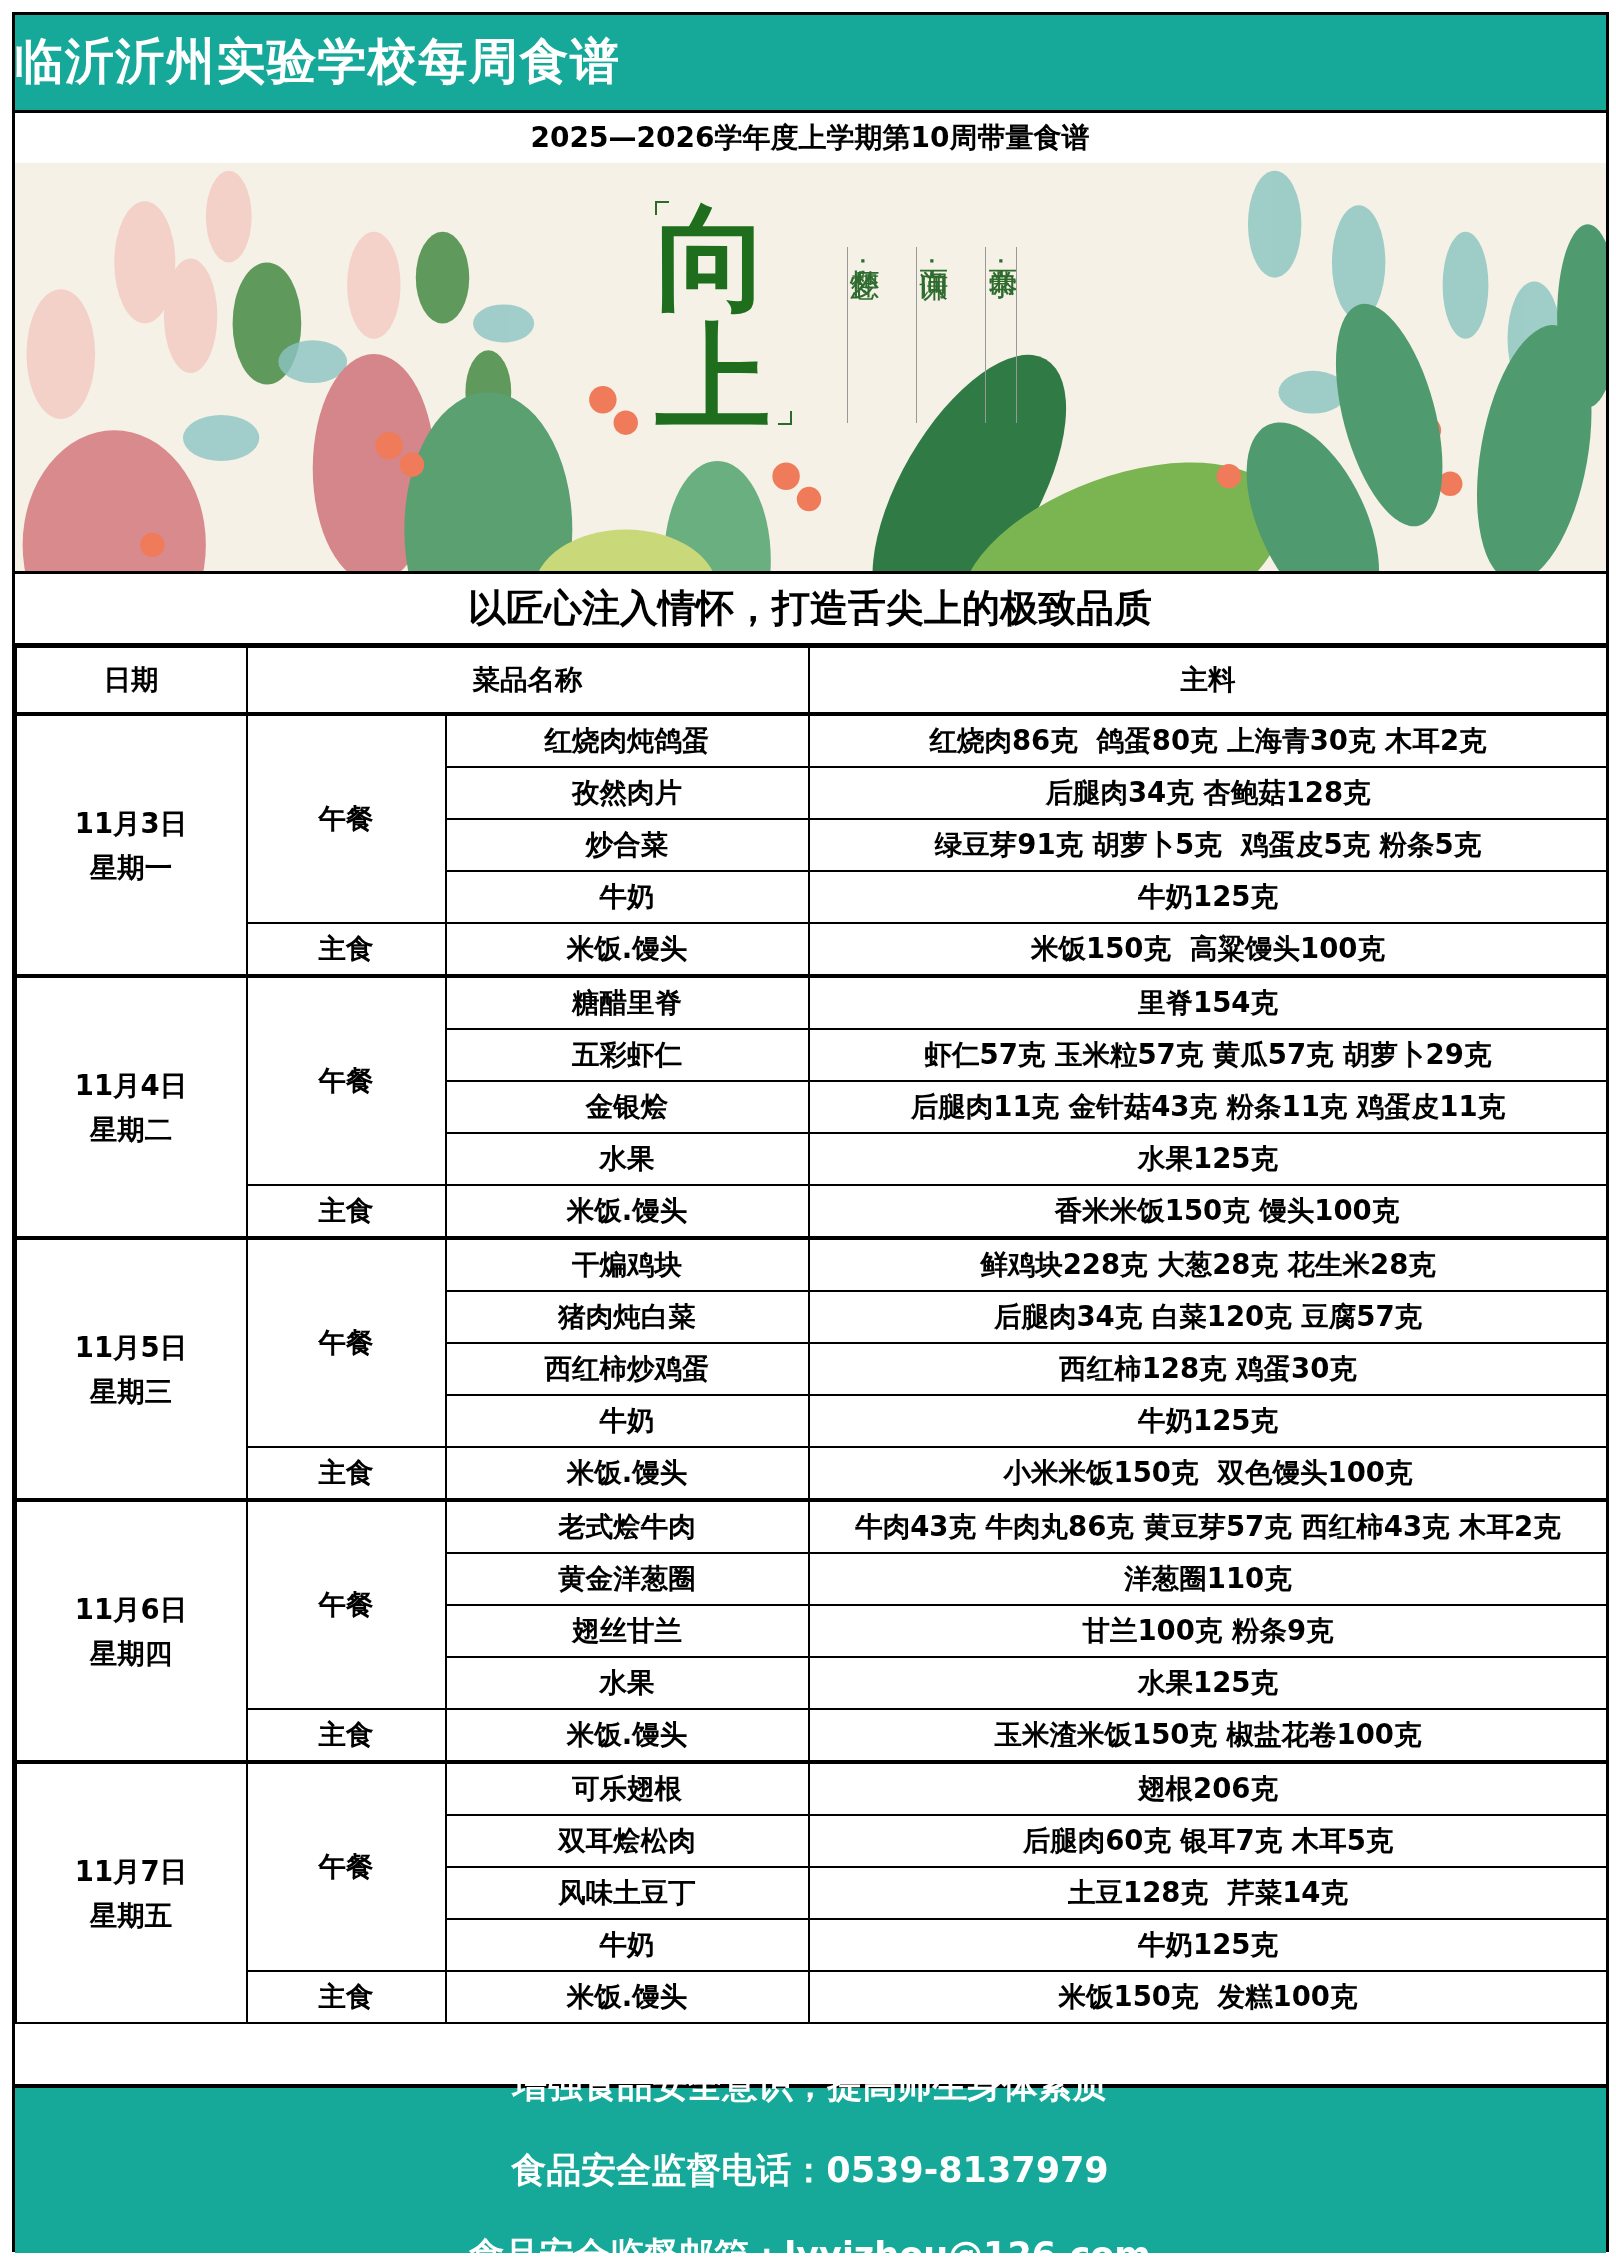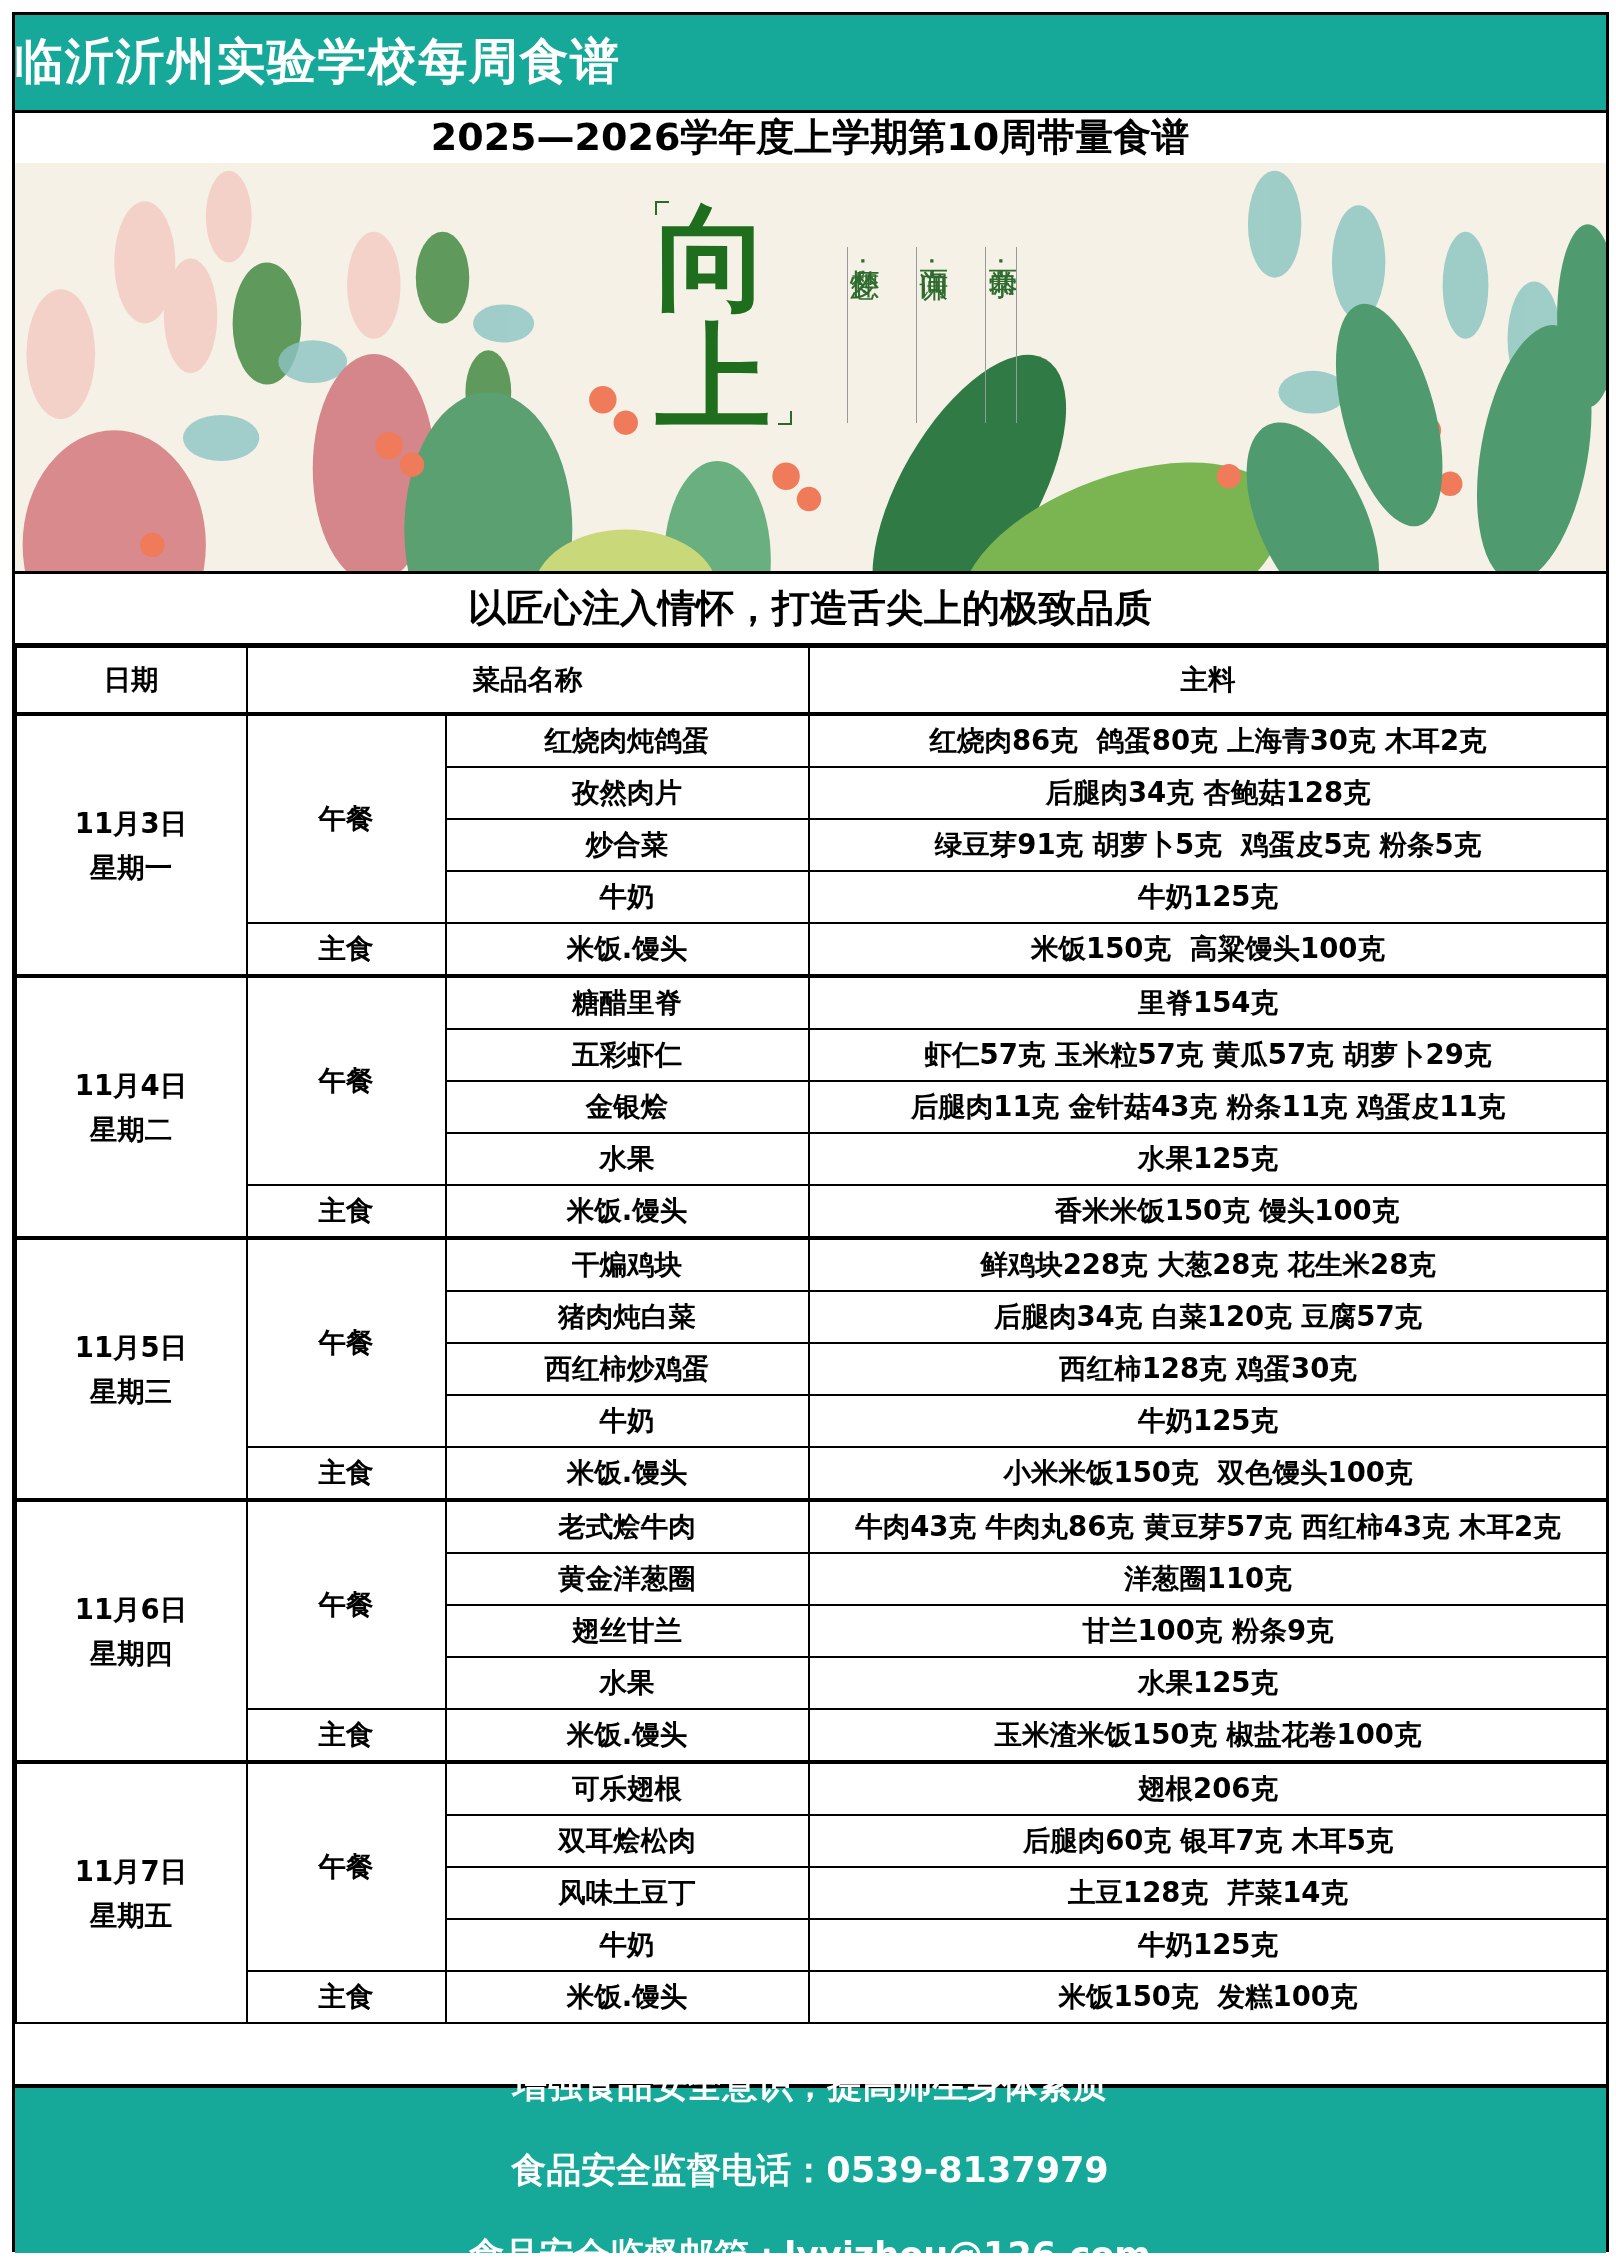--- a/index.html
+++ b/index.html
@@ -4,21 +4,21 @@
 <style>
   html, body { margin:0; padding:0; background:#ffffff; }
   body { width:1617px; height:2261px; position:relative; overflow:hidden;
          font-family:"DejaVu Sans","Liberation Sans",sans-serif; color:#000; }
   .frame { position:absolute; left:11.5px; top:11.5px; width:1591px; height:2234px;
            border:3.1px solid #000; box-sizing:content-box; }
   .title-bar { position:absolute; left:0; top:0; width:1591px; height:95px; background:#16a99a;
                border-bottom:3.1px solid #000; display:flex; align-items:center; justify-content:flex-start; }
   .title-bar span { color:#fff; font-weight:bold; font-size:49px; letter-spacing:1.5px; }
   .subtitle { position:absolute; left:0; top:98px; width:1591px; height:50px; display:flex;
-              align-items:center; justify-content:center; font-weight:bold; font-size:38px;text-align:right; }
+              align-items:center; justify-content:center; font-weight:bold; font-size:28px;text-align:right; }
   .banner { position:absolute; left:0; top:148px; width:1591px; height:408px; background:#f5f1e6; overflow:hidden;
             border-bottom:3.1px solid #000; }
   .slogan { position:absolute; left:0; top:559px; width:1591px; height:69px; display:flex;
             align-items:center; justify-content:center; font-weight:bold; font-size:38px;
             border-bottom:3.1px solid #000; }
   table.menu { position:absolute; left:0; top:631px; width:1591px; border-collapse:collapse; table-layout:fixed; }
   table.menu td, table.menu th { border:2.3px solid #000; text-align:center; vertical-align:middle;
             font-weight:bold; font-size:27.5px; padding:0; }
   table.menu th { height:64px; font-size:27.5px; }
   table.menu tr.item td { height:50px; }

